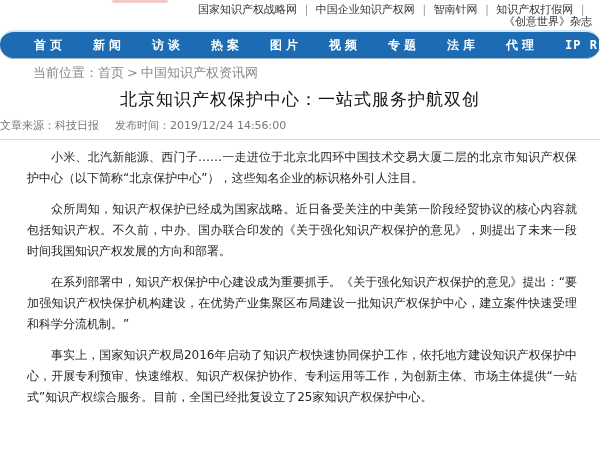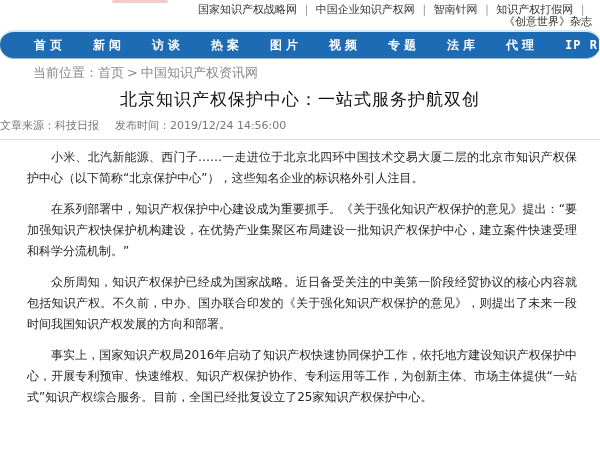--- a/index.html
+++ b/index.html
@@ -123,17 +123,17 @@
 <h1 class="title">北京知识产权保护中心：一站式服务护航双创</h1>
 
 <div class="meta">
   <span class="m-label">文章来源：</span><span class="m-val">科技日报</span><span class="m-label">发布时间：</span><span class="m-val">2019/12/24 14:56:00</span>
 </div>
 
 <div class="divider"></div>
 
 <div class="article">
   <p>小米、北汽新能源、西门子……一走进位于北京北四环中国技术交易大厦二层的北京市知识产权保护中心（以下简称“北京保护中心”），这些知名企业的标识格外引人注目。</p>
+  <p>众所周知，知识产权保护已经成为国家战略。近日备受关注的中美第一阶段经贸协议的核心内容就包括知识产权。不久前，中办、国办联合印发的《关于强化知识产权保护的意见》，则提出了未来一段时间我国知识产权发展的方向和部署。</p>
   <p>在系列部署中，知识产权保护中心建设成为重要抓手。《关于强化知识产权保护的意见》提出：“要加强知识产权快保护机构建设，在优势产业集聚区布局建设一批知识产权保护中心，建立案件快速受理和科学分流机制。”</p>
-  <p>众所周知，知识产权保护已经成为国家战略。近日备受关注的中美第一阶段经贸协议的核心内容就包括知识产权。不久前，中办、国办联合印发的《关于强化知识产权保护的意见》，则提出了未来一段时间我国知识产权发展的方向和部署。</p>
   <p>事实上，国家知识产权局2016年启动了知识产权快速协同保护工作，依托地方建设知识产权保护中心，开展专利预审、快速维权、知识产权保护协作、专利运用等工作，为创新主体、市场主体提供“一站式”知识产权综合服务。目前，全国已经批复设立了25家知识产权保护中心。</p>
 
 </div>
 
 </body></html>

